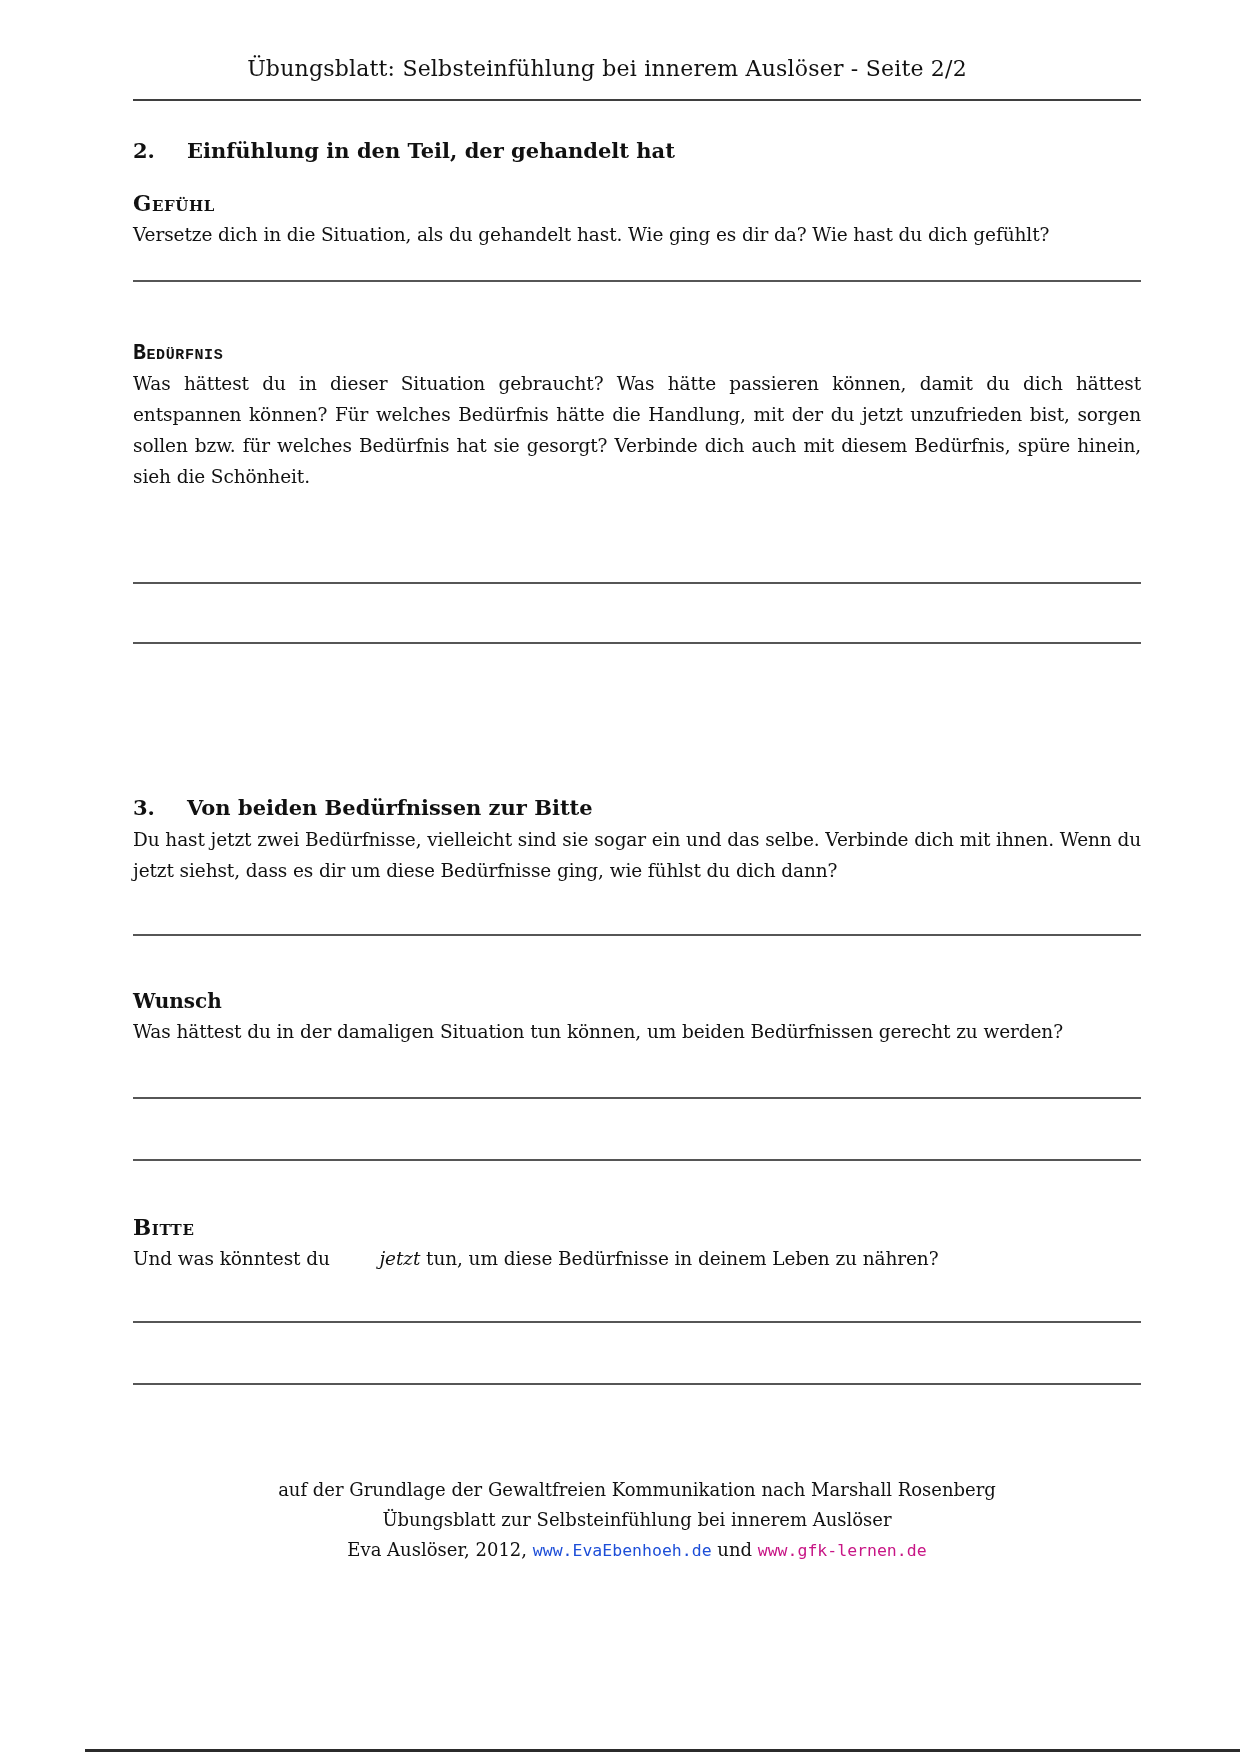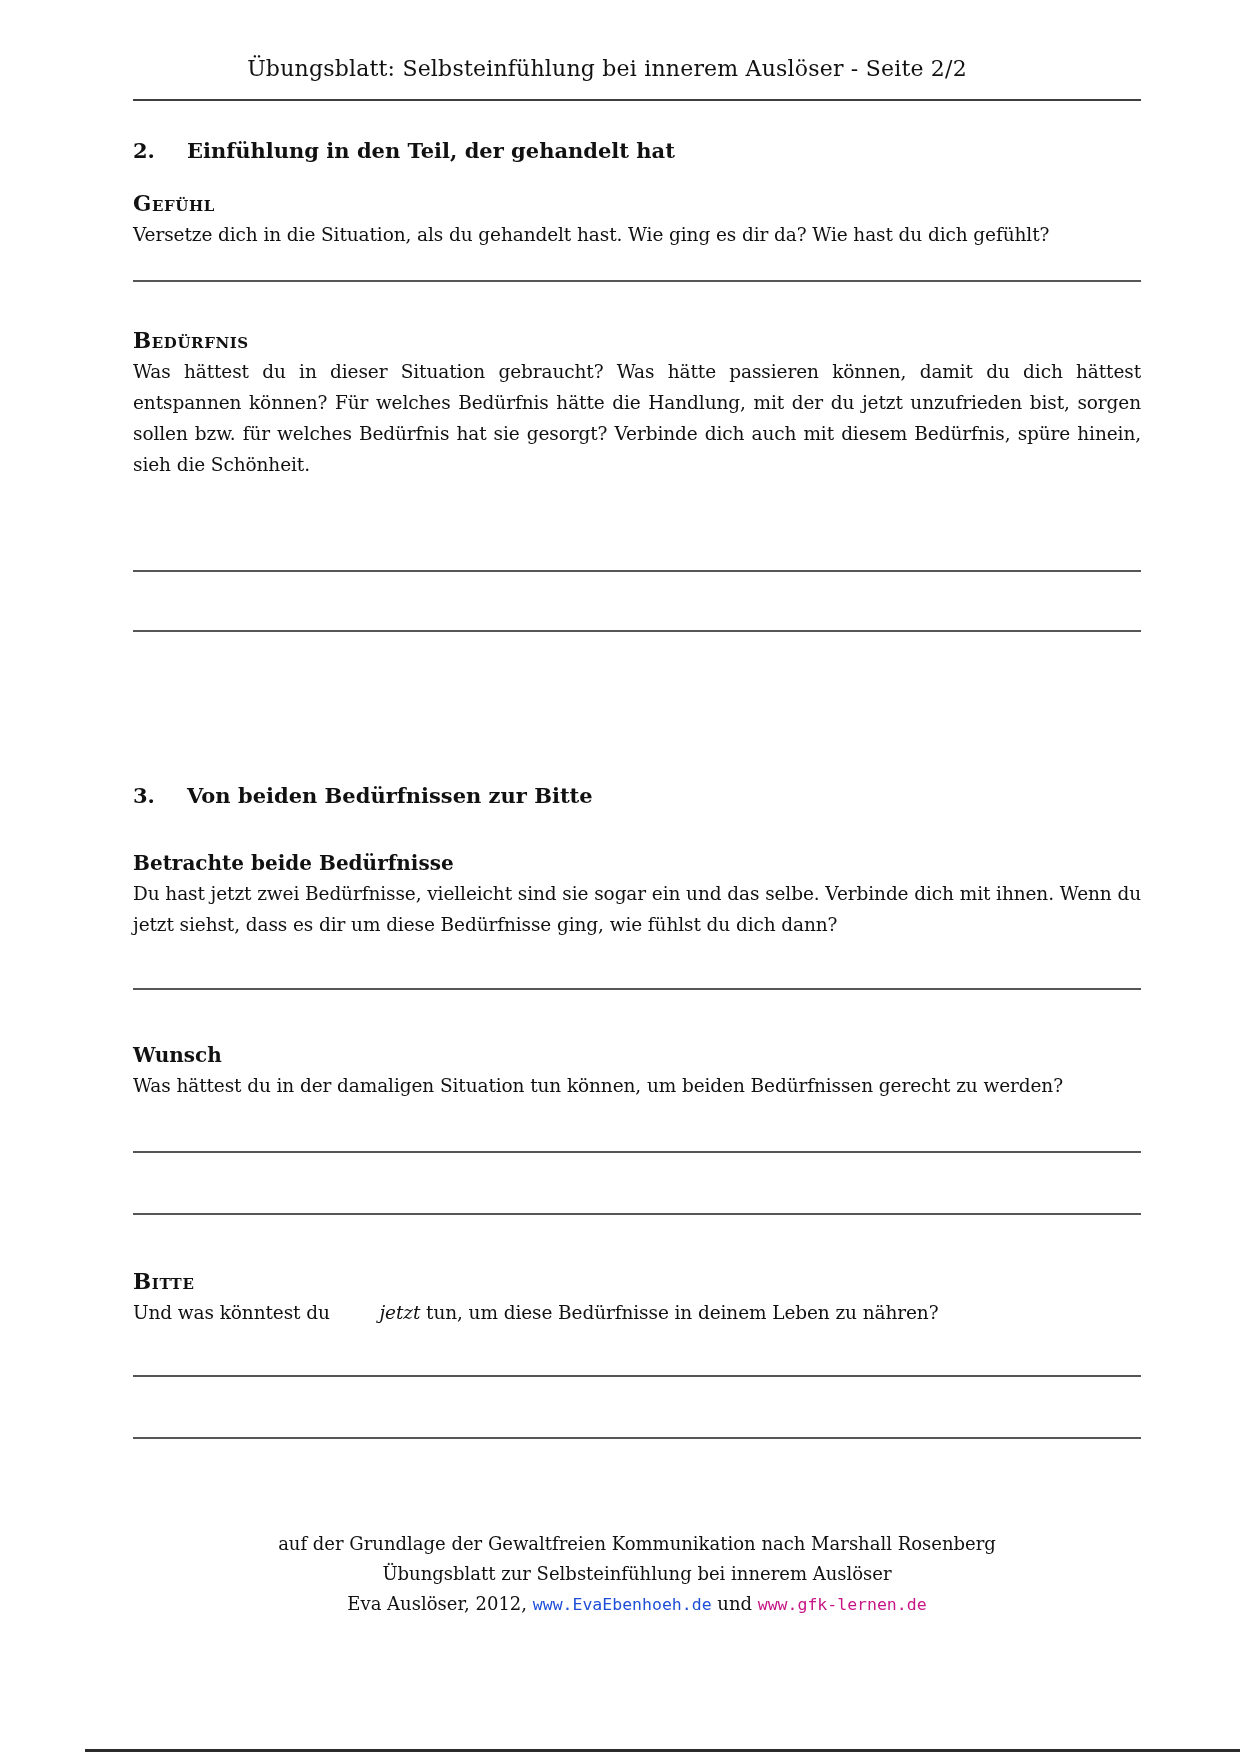--- a/index.html
+++ b/index.html
@@ -62,21 +62,21 @@
     border: none;
     border-top: 2px solid #565656;
     margin: 0;
   }
   .m-rule        { margin-top: 18px; }
   .m-sec2       { margin-top: 34px; }
   .m-intro      { margin-top: 16px; }
   .m-gefuehl    { margin-top: 22px; }
   .m-tight      { margin-top: 4px; }
   .m-line1      { margin-top: 30px; }
-  .m-bednf      { margin-top: 44px; }
+  .m-bednf      { margin-top: 56px; font-family: Liberation Mono, monospace; }
   .m-line2      { margin-top: 90px; }
   .m-line3      { margin-top: 58px; }
   .m-sec3       { margin-top: 148px; }
   .m-betrachte  { margin-top: 36px; }
   .m-line4      { margin-top: 48px; }
   .m-wunsch     { margin-top: 50px; }
   .m-line5      { margin-top: 50px; }
   .m-line6      { margin-top: 60px; }
   .m-bitte      { margin-top: 52px; }
   .m-line7      { margin-top: 47px; }
@@ -128,21 +128,20 @@
   <p class="body-text m-tight">Was hättest du in dieser Situation gebraucht? Was hätte passieren können, damit du dich hättest entspannen können? Für welches Bedürfnis hätte die Handlung, mit der du jetzt unzufrieden bist, sorgen sollen bzw. für welches Bedürfnis hat sie gesorgt? Verbinde dich auch mit diesem Bedürfnis, spüre hinein, sieh die Schönheit.</p>
 
   <hr class="answer-line m-line2">
   <hr class="answer-line m-line3">
 
   <div class="section-heading m-sec3">
     <span class="sec-num">3.</span>
     <span>Von beiden Bedürfnissen zur Bitte</span>
   </div>
 
-  <div class="sub-heading m-betrachte">Betrachte beide Bedürfnisse</div>
 
   <p class="body-text m-tight">Du hast jetzt zwei Bedürfnisse, vielleicht sind sie sogar ein und das selbe. Verbinde dich mit ihnen. Wenn du jetzt siehst, dass es dir um diese Bedürfnisse ging, wie fühlst du dich dann?</p>
 
   <hr class="answer-line m-line4">
 
   <div class="sub-heading m-wunsch">Wunsch</div>
 
   <p class="body-text m-tight">Was hättest du in der damaligen Situation tun können, um beiden Bedürfnissen gerecht zu werden?</p>
 
   <hr class="answer-line m-line5">

